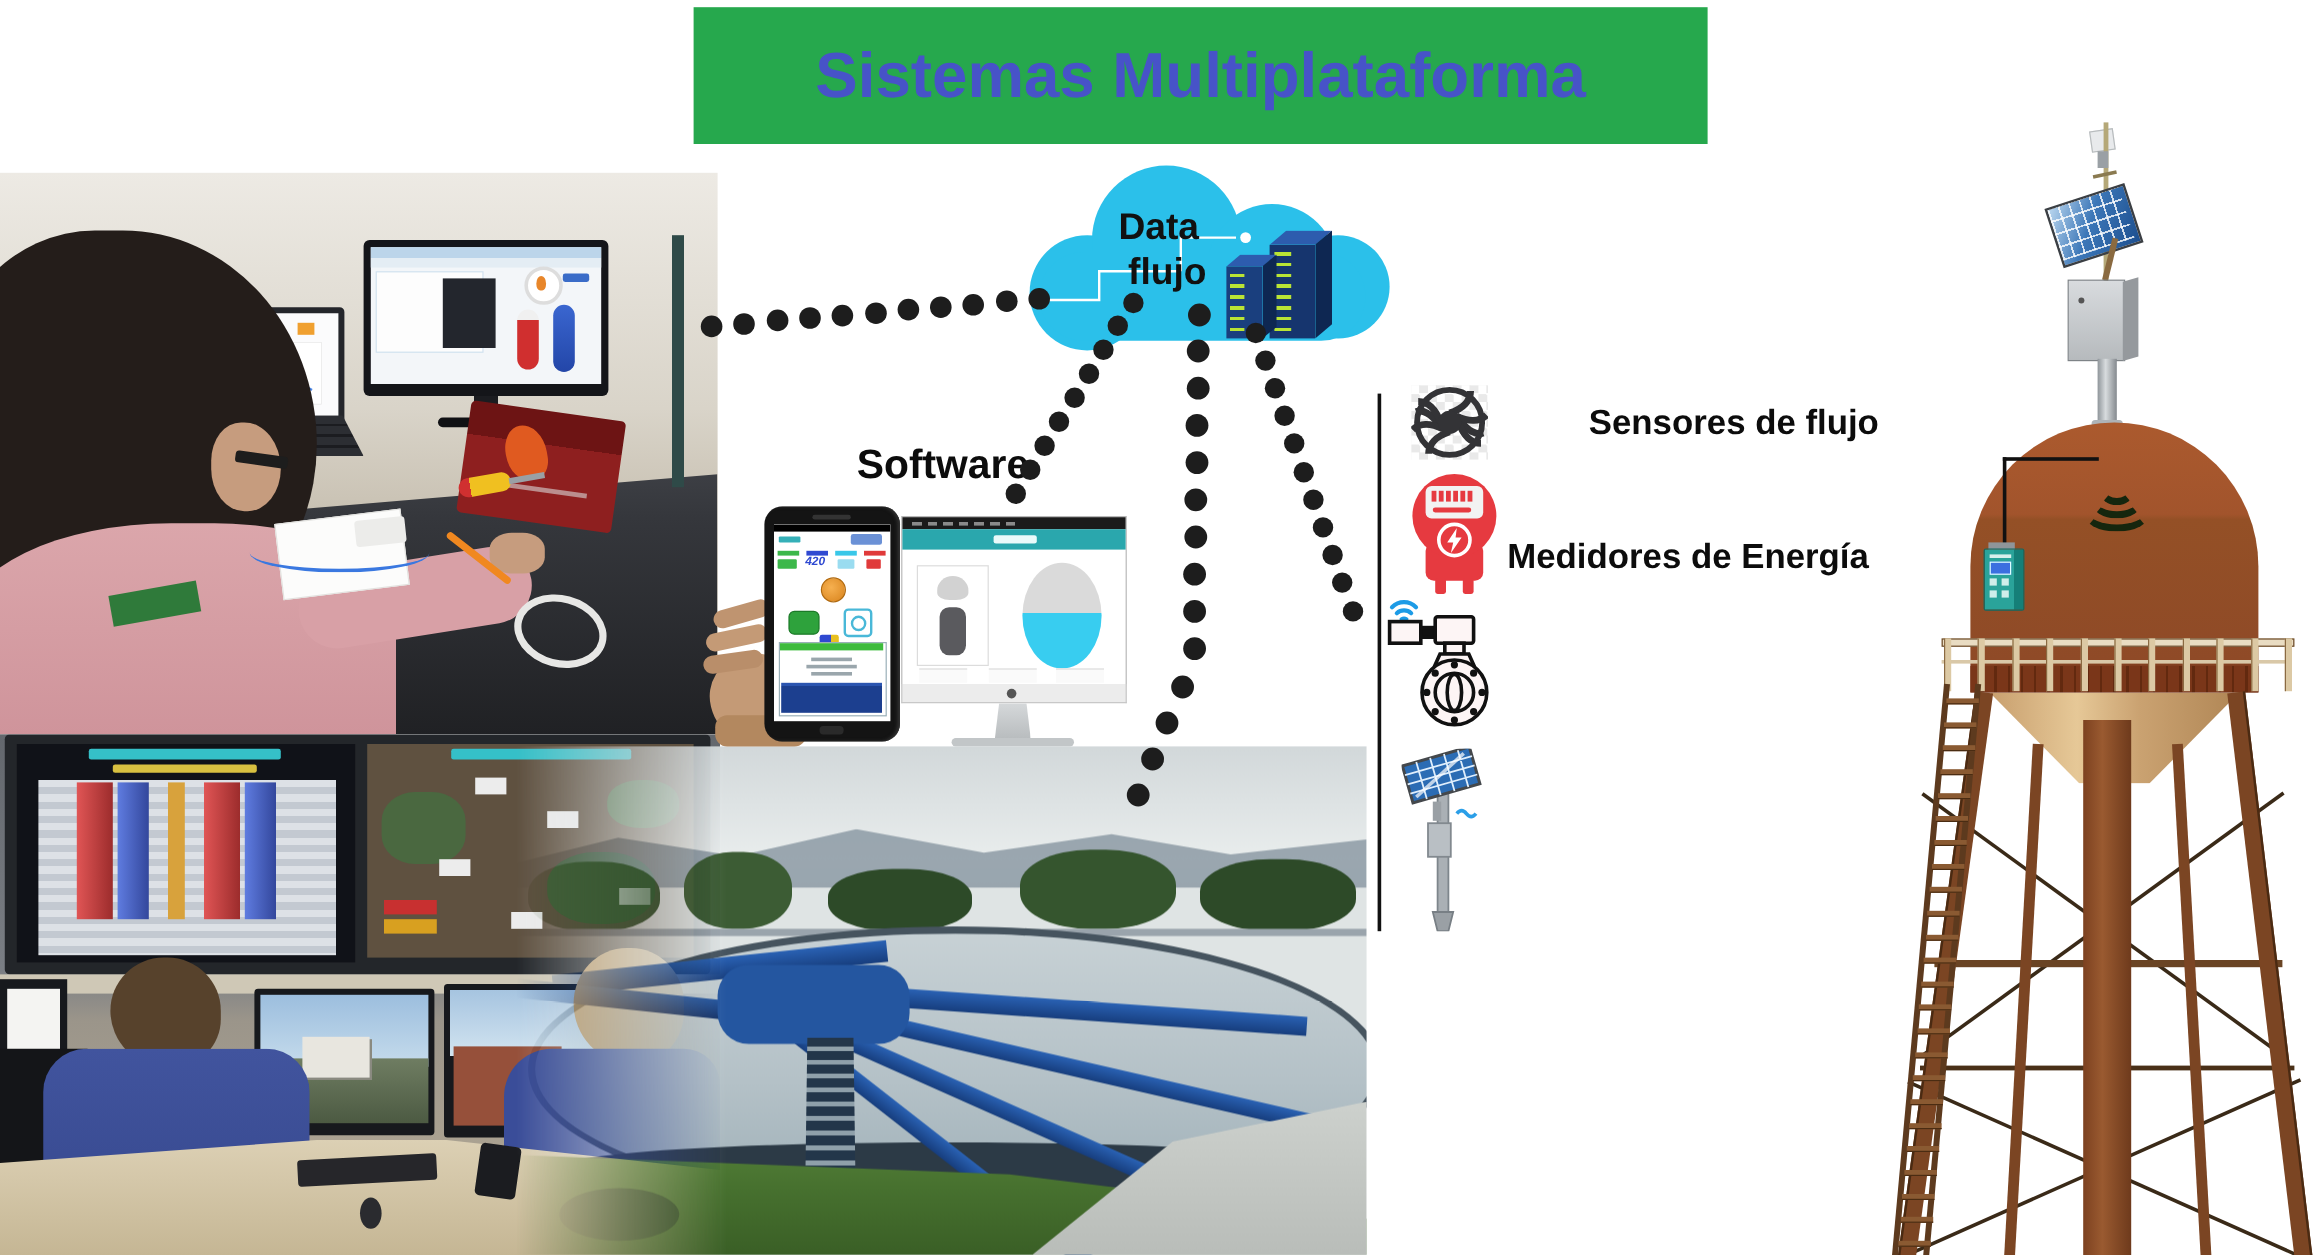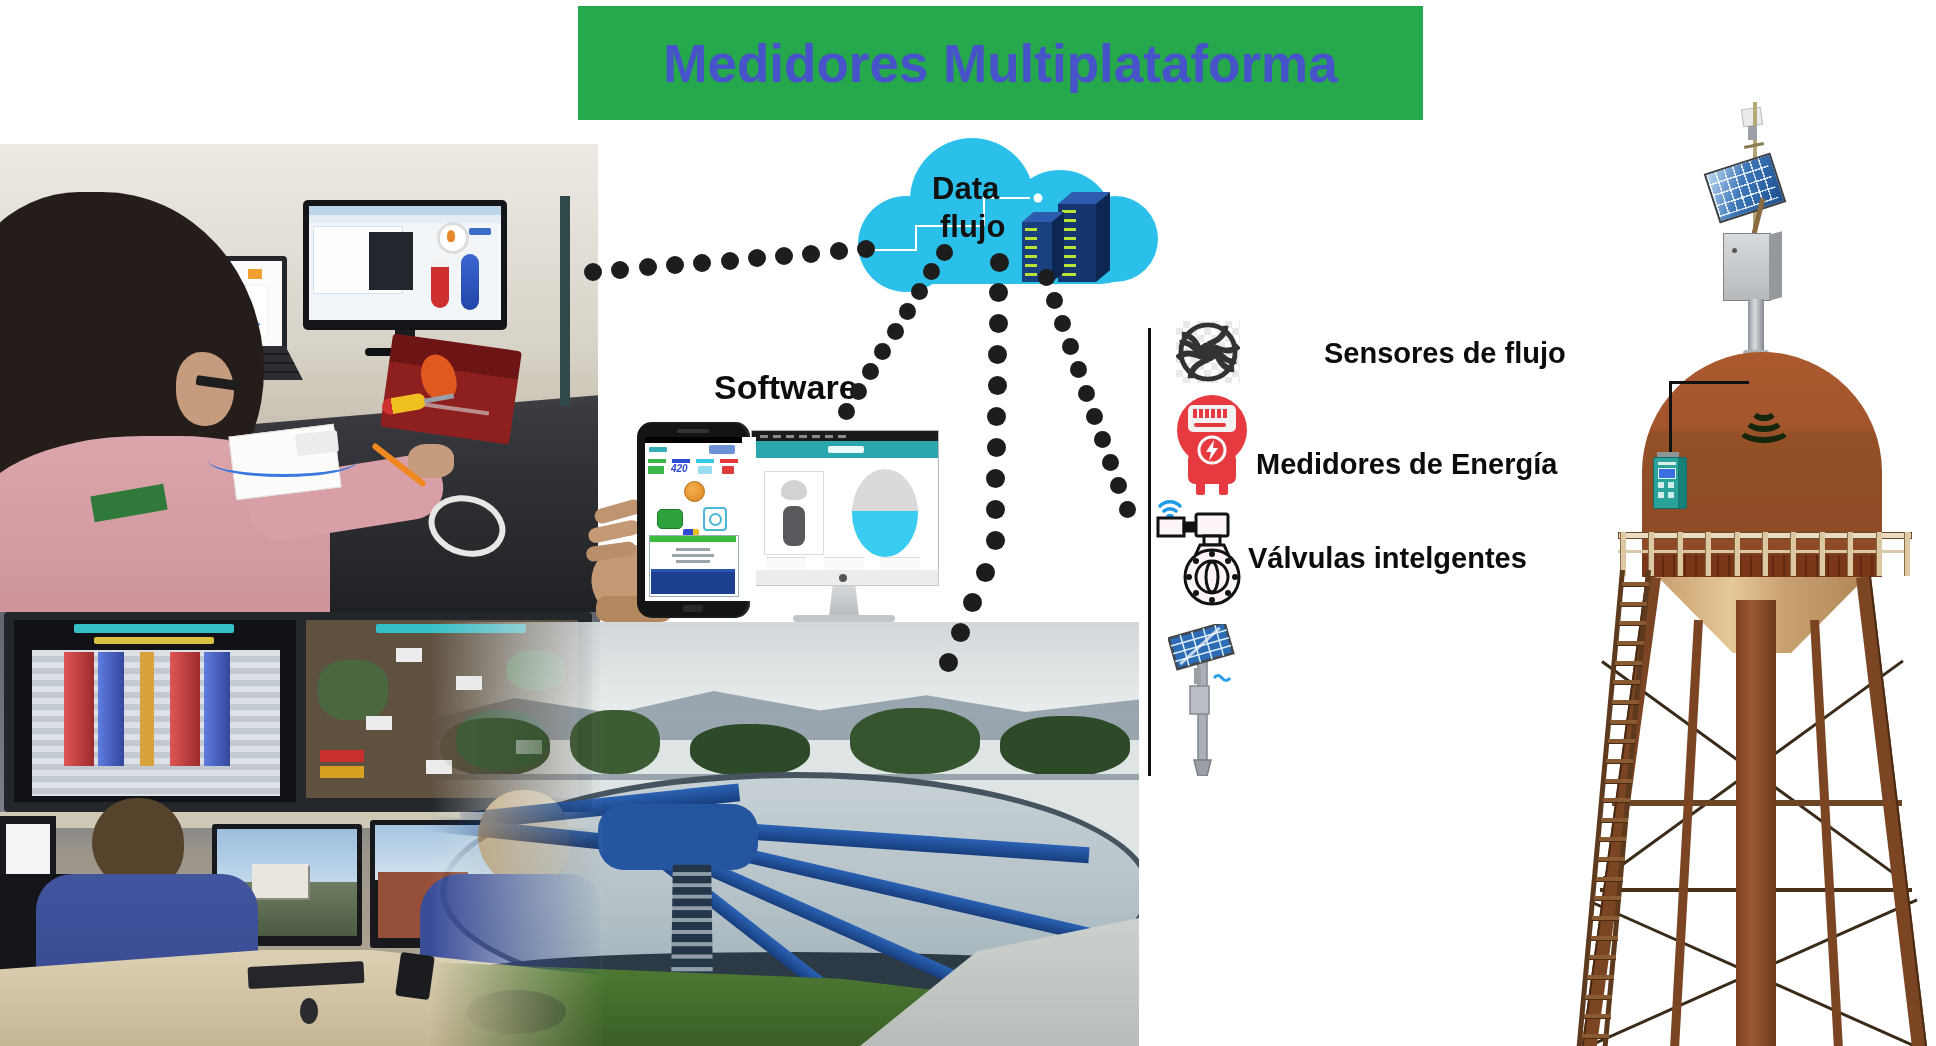--- a/index.html
+++ b/index.html
@@ -37,21 +37,21 @@
   .software-label{left:714px;top:368px;font-size:34px;font-weight:800;color:#0c0c0c;z-index:40;}
 
   .screen-line{position:absolute;background:#9aa6ac;height:3px;}
 </style>
 </head>
 <body>
 
 <div class="stage">
 
   <div class="abs banner">
-    <h1>Medidores Multiplataforma</h1>
+    <h1>Sistemas Multiplataforma</h1>
   </div>
 
   <div class="abs photo" style="left:0;top:144px;width:598px;height:468px;background:linear-gradient(180deg,#edeae4 0%,#d9d4c9 42%,#cbc4b6 58%,#b8b1a2 70%);">
     <div class="abs" style="left:0;top:90px;width:118px;height:150px;background:#f3f1ec;transform:rotate(2deg);box-shadow:0 0 6px rgba(0,0,0,.15);"></div>
     <div class="abs" style="left:0;top:110px;width:16px;height:210px;background:linear-gradient(180deg,#9fb296,#6d8a66);"></div>
 
     <div class="abs" style="left:0;top:190px;width:598px;height:278px;clip-path:polygon(0 40%,100% 22%,100% 100%,0 100%);background:linear-gradient(180deg,#4a4c52 0%,#35373c 35%,#202124 100%);"></div>
 
     <div class="abs" style="left:125px;top:112px;width:162px;height:120px;">
       <div class="abs" style="left:0;top:0;width:152px;height:90px;background:#fbfbfc;border:5px solid #24262b;border-radius:4px;">
@@ -201,21 +201,21 @@
   <div class="abs" style="left:586px;top:492px;width:110px;height:130px;z-index:38;">
     <div class="abs" style="left:6px;top:52px;width:78px;height:76px;background:#c49a76;border-radius:46% 54% 40% 52%;transform:rotate(-14deg);"></div>
     <div class="abs" style="left:8px;top:12px;width:48px;height:15px;background:#bf9470;border-radius:8px;transform:rotate(-16deg);"></div>
     <div class="abs" style="left:2px;top:32px;width:52px;height:15px;background:#c49a76;border-radius:8px;transform:rotate(-12deg);"></div>
     <div class="abs" style="left:0;top:52px;width:50px;height:15px;background:#b98e6a;border-radius:8px;transform:rotate(-8deg);"></div>
     <div class="abs" style="left:10px;top:104px;width:76px;height:26px;background:#b3885f;border-radius:10px;"></div>
   </div>
 
   <div class="abs" style="left:637px;top:422px;width:113px;height:196px;background:#141414;border-radius:15px;box-shadow:inset -2px 0 3px #333;z-index:40;">
     <div class="abs" style="left:40px;top:7px;width:32px;height:4px;background:#333;border-radius:2px;"></div>
-    <div class="abs" style="left:8px;top:15px;width:97px;height:164px;background:#fff;overflow:hidden;padding-left:14px;">
+    <div class="abs" style="left:8px;top:15px;width:97px;height:164px;background:#fff;overflow:hidden;">
       <div class="abs" style="left:0;top:0;width:97px;height:6px;background:#000;"></div>
       <div class="abs" style="left:4px;top:10px;width:18px;height:5px;background:#35b0b8;border-radius:1px;"></div>
       <div class="abs" style="left:64px;top:8px;width:26px;height:9px;background:#3a6cc8;opacity:.75;border-radius:2px;"></div>
       <div class="abs" style="left:3px;top:22px;width:18px;height:4px;background:#3cb84a;"></div>
       <div class="abs" style="left:27px;top:22px;width:18px;height:4px;background:#2f49d1;"></div>
       <div class="abs" style="left:51px;top:22px;width:18px;height:4px;background:#39c7e8;"></div>
       <div class="abs" style="left:75px;top:22px;width:18px;height:4px;background:#e03a3a;"></div>
       <div class="abs" style="left:3px;top:29px;width:16px;height:8px;background:#3cb84a;border-radius:1px;"></div>
       <div class="abs" style="left:26px;top:26px;font-size:10px;font-weight:800;font-style:italic;color:#2f49d1;">
         <span>420</span>
@@ -360,23 +360,20 @@
         <circle cx="58" cy="64" r="3"></circle>
           <circle cx="58" cy="110" r="3"></circle>
         <circle cx="35" cy="87" r="3"></circle>
           <circle cx="81" cy="87" r="3"></circle>
         <circle cx="42" cy="71" r="3"></circle>
           <circle cx="74" cy="71" r="3"></circle>
         <circle cx="42" cy="103" r="3"></circle>
           <circle cx="74" cy="103" r="3"></circle>
       </g>
     </svg>
-  </div>
-  <div class="dev-label" style="left:1248px;top:542px;">
-    <span>Válvulas intelgentes</span>
   </div>
 
   <div class="abs" style="left:1168px;top:624px;width:70px;height:152px;z-index:25;">
     <svg width="70" height="152" viewBox="0 0 70 152">
       <rect x="30" y="30" width="9" height="106" fill="#aab0b5" stroke="#7e868c" stroke-width="1.5"></rect>
       <g transform="rotate(-16 32 22)">
         <rect x="4" y="6" width="58" height="32" fill="#2b6cb4" stroke="#44484c" stroke-width="2.5"></rect>
         <path d="M4,14 h58 M4,22 h58 M4,30 h58 M16,6 v32 M28,6 v32 M40,6 v32 M52,6 v32" stroke="#dfeefc" stroke-width="1.5"></path>
         <path d="M8,34 L56,10" stroke="#ffffff" stroke-width="3" opacity=".7"></path>
       </g>

